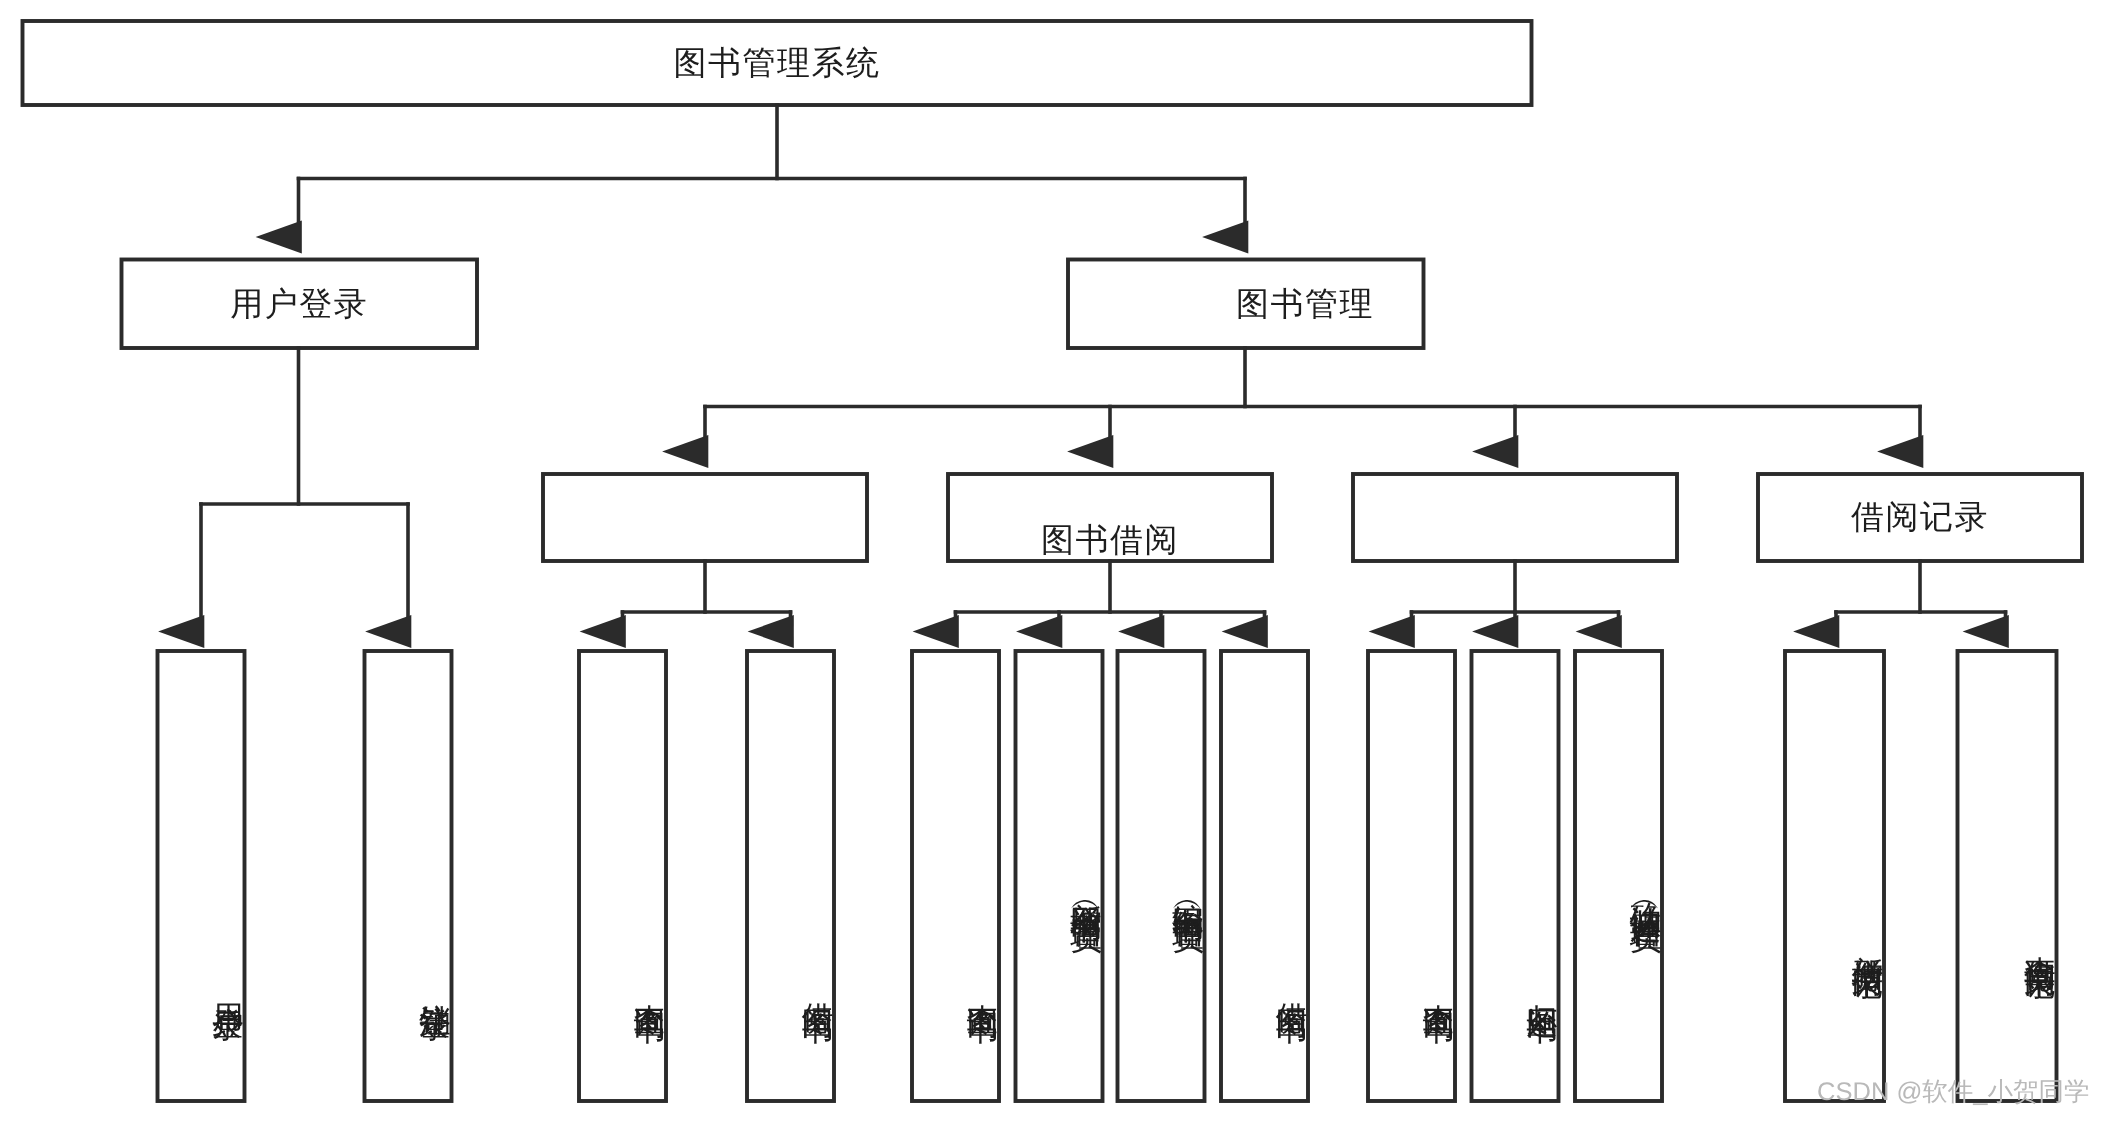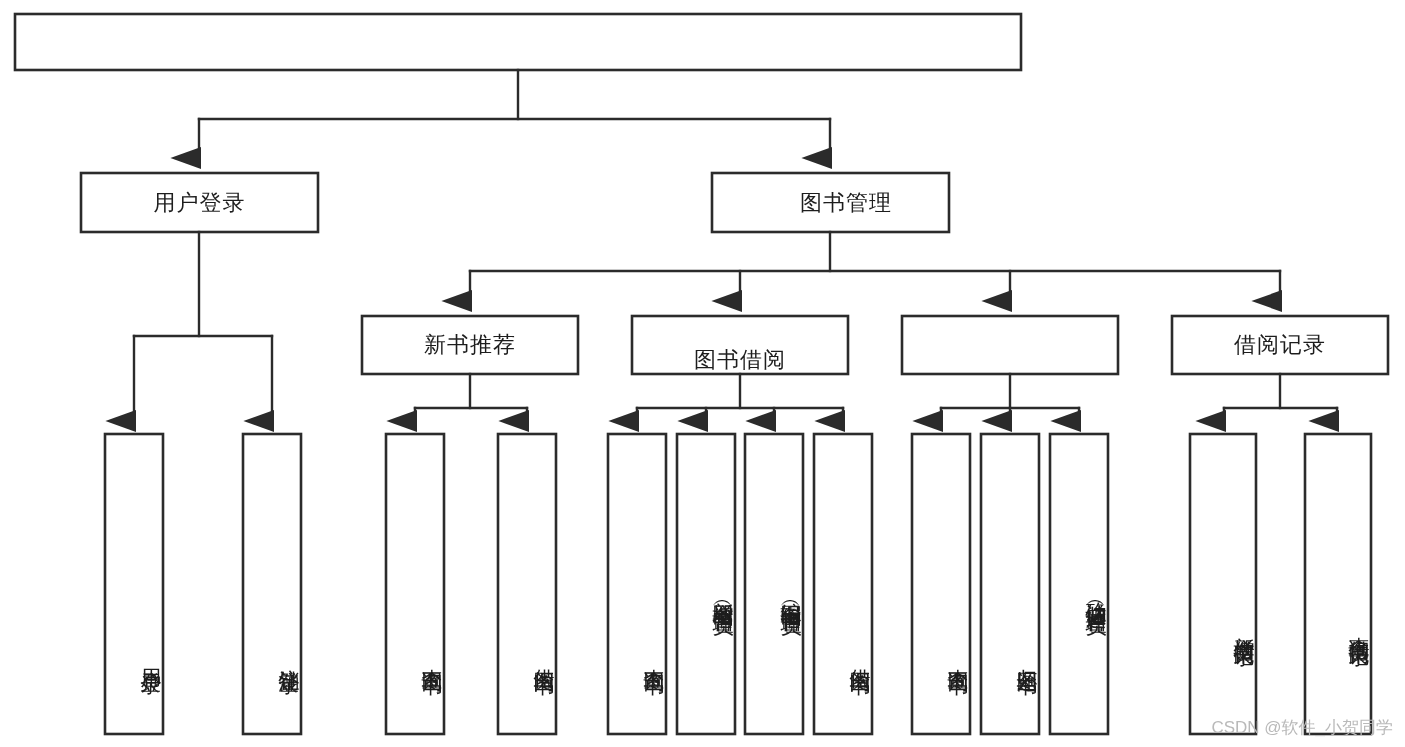--- a/index.html
+++ b/index.html
@@ -156,25 +156,25 @@
     <rect class="node-box" x="814" y="434" width="58" height="300"></rect>
 
     <rect class="node-box" x="912" y="434" width="58" height="300"></rect>
     <rect class="node-box" x="981" y="434" width="58" height="300"></rect>
     <rect class="node-box" x="1050" y="434" width="58" height="300"></rect>
 
     <rect class="node-box" x="1190" y="434" width="66" height="300"></rect>
     <rect class="node-box" x="1305" y="434" width="66" height="300"></rect>
   </svg>
 
+  <div class="hlabel" style="left:15px; top:14px; width:1006px; height:56px;">图书管理系统</div>
 
   <div class="hlabel" style="left:81px; top:173px; width:237px; height:59px;">用户登录</div>
-  <div class="hlabel" style="left:712px; top:173px; width:268px; height:59px;">图书管理</div>
+  <div class="hlabel" style="left:712px; top:173px; width:268px; height:59px;padding-left:24px;">图书管理</div>
 
-  <div class="hlabel" style="left:362px; top:316px; width:216px; height:58px;">新书推荐</div>
   <div class="hlabel" style="left:632px; top:316px; width:216px; height:58px;margin-top:15px;">图书借阅</div>
   <div class="hlabel" style="left:1172px; top:316px; width:216px; height:58px;border-radius:25px;">借阅记录</div>
 
   <div class="vlabel" style="left:105px; top:434px; width:58px; height:300px; padding-top:72px;">用户登录</div>
   <div class="vlabel" style="left:243px; top:434px; width:58px; height:300px; padding-top:72px;">注销登录</div>
 
   <div class="vlabel" style="left:386px; top:434px; width:58px; height:300px; padding-top:72px;">查询图书</div>
   <div class="vlabel" style="left:498px; top:434px; width:58px; height:300px; padding-top:72px;">借阅图书</div>
 
   <div class="vlabel" style="left:608px; top:434px; width:58px; height:300px; padding-top:72px;">查询图书</div>

